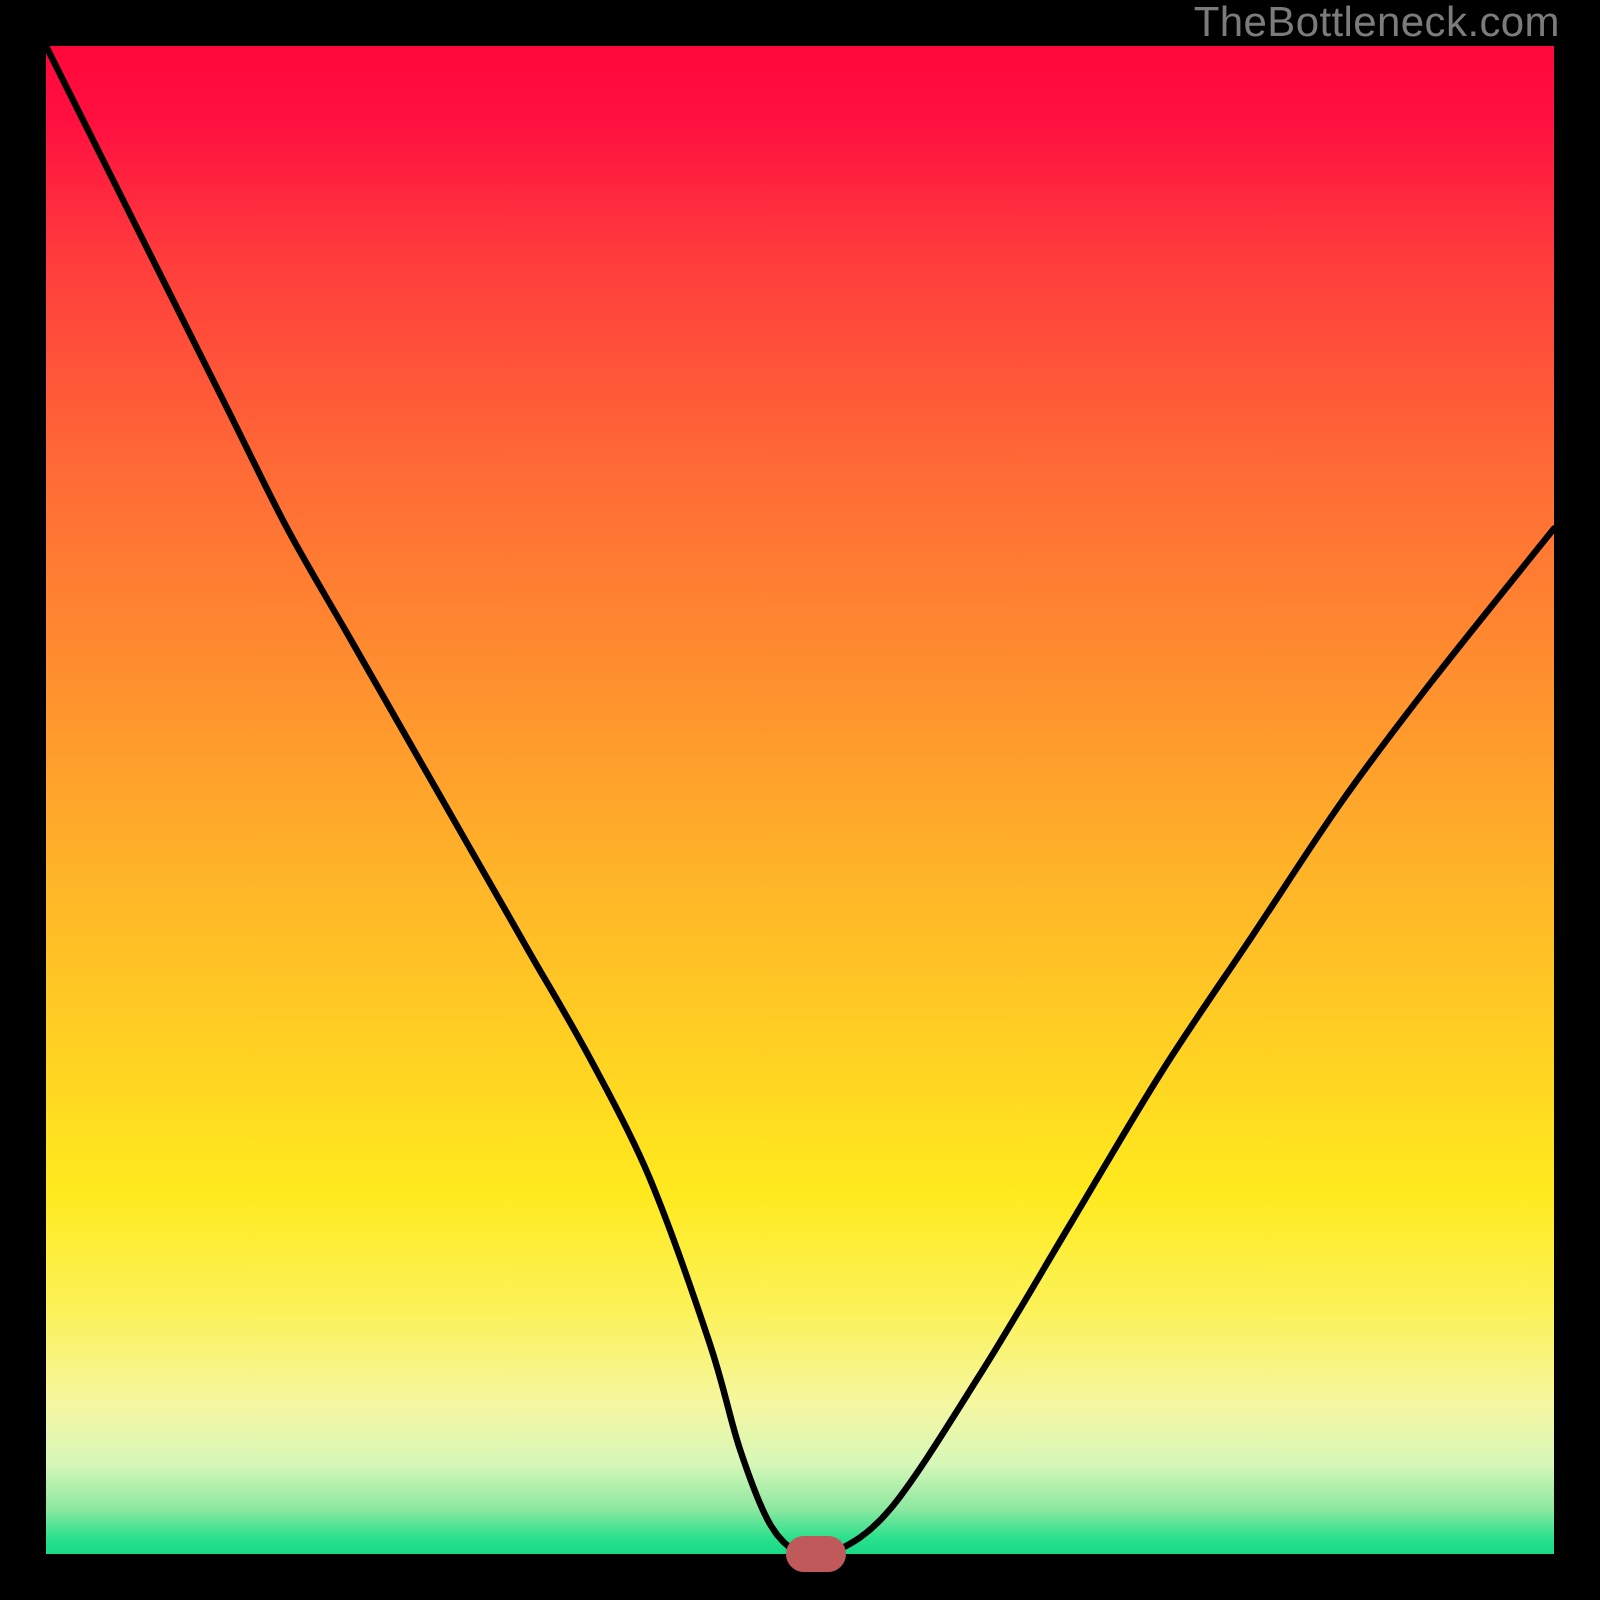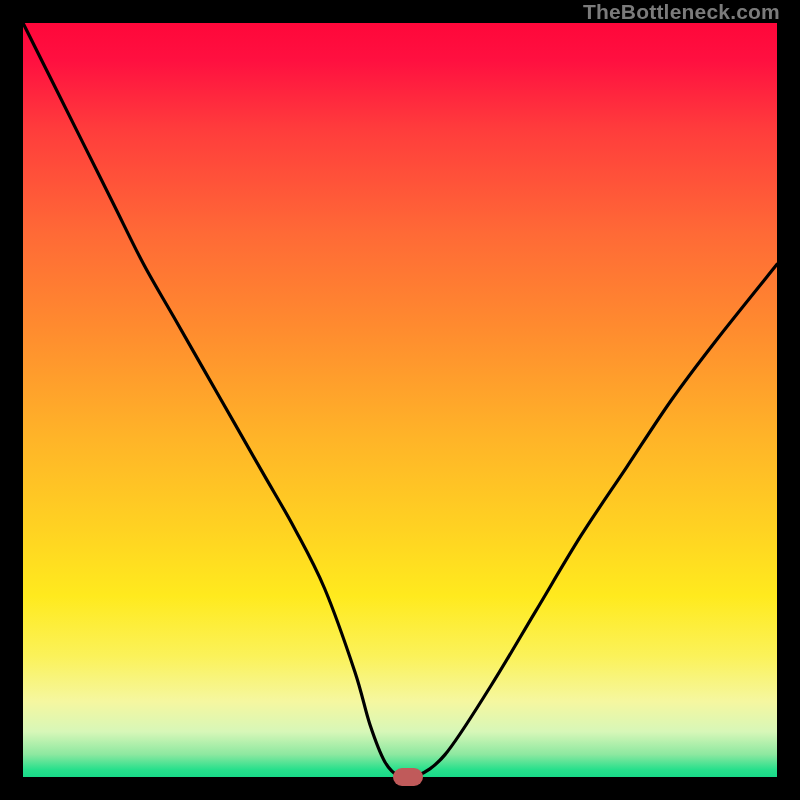--- a/index.html
+++ b/index.html
@@ -50,21 +50,21 @@
     border-radius: 9px;
     transform: translate(-50%, -50%);
   }
   .watermark {
     position: absolute;
     top: 0px;
     right: 20px;
     color: #7b7b7b;
     font-size: 21px;
     letter-spacing: 0.2px;
-    font-weight: 700;
+    font-weight: 400;
   }
   svg.curve {
     position: absolute;
     left: 0;
     top: 0;
     width: 754px;
     height: 754px;
     overflow: visible;
   }
 </style>

